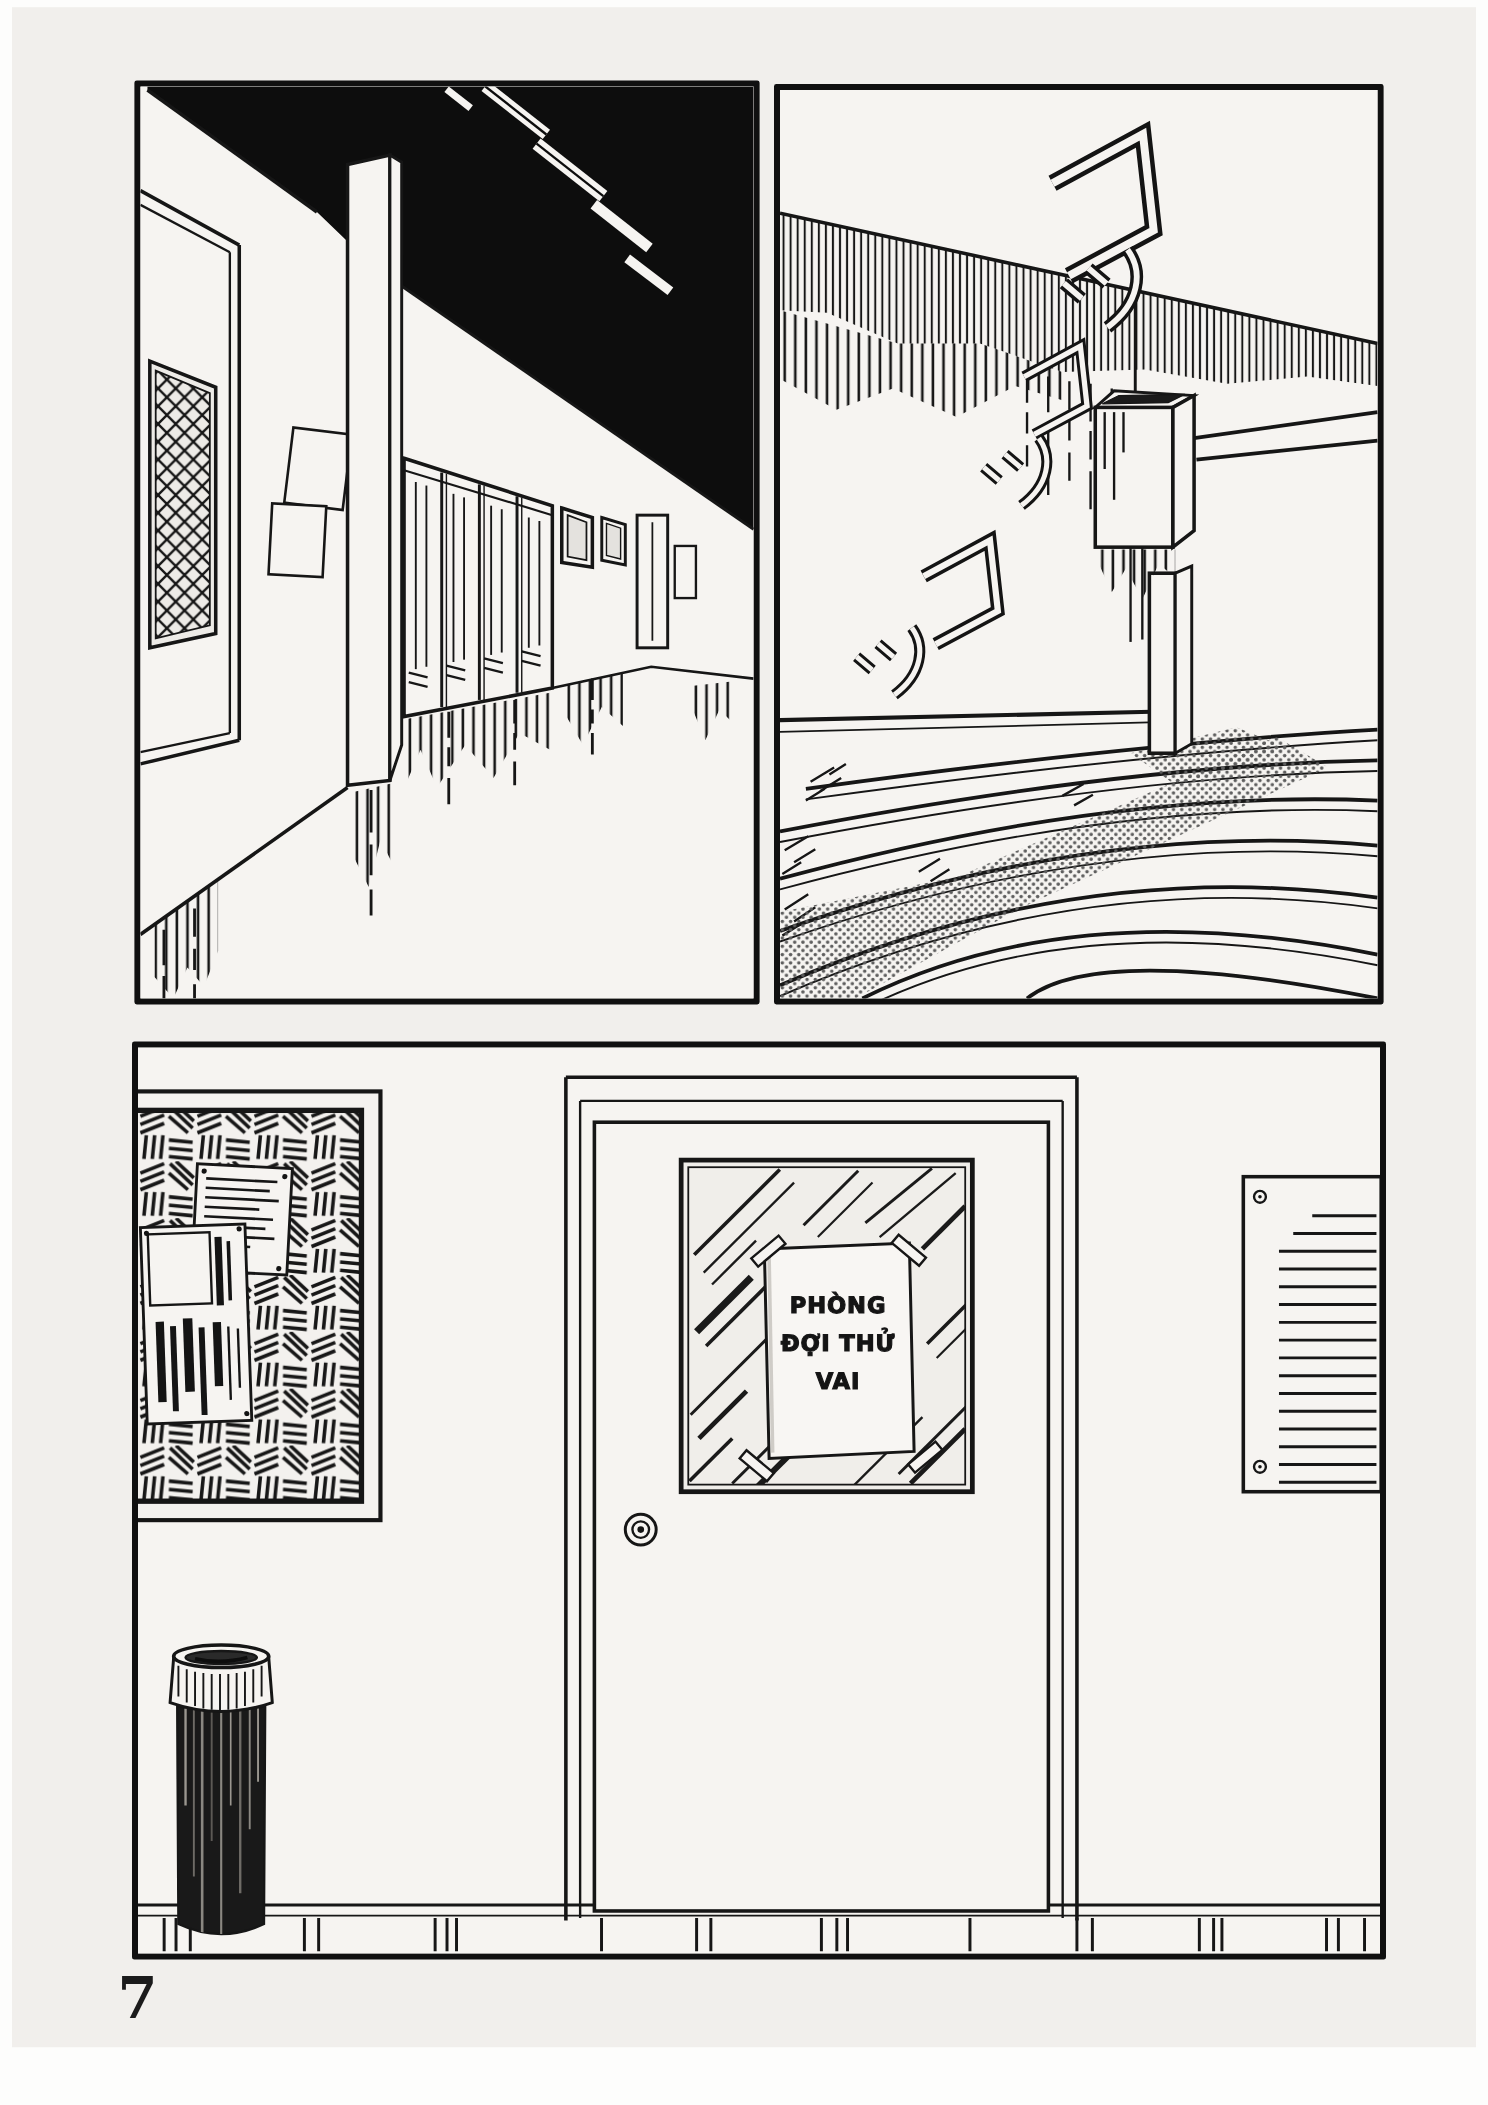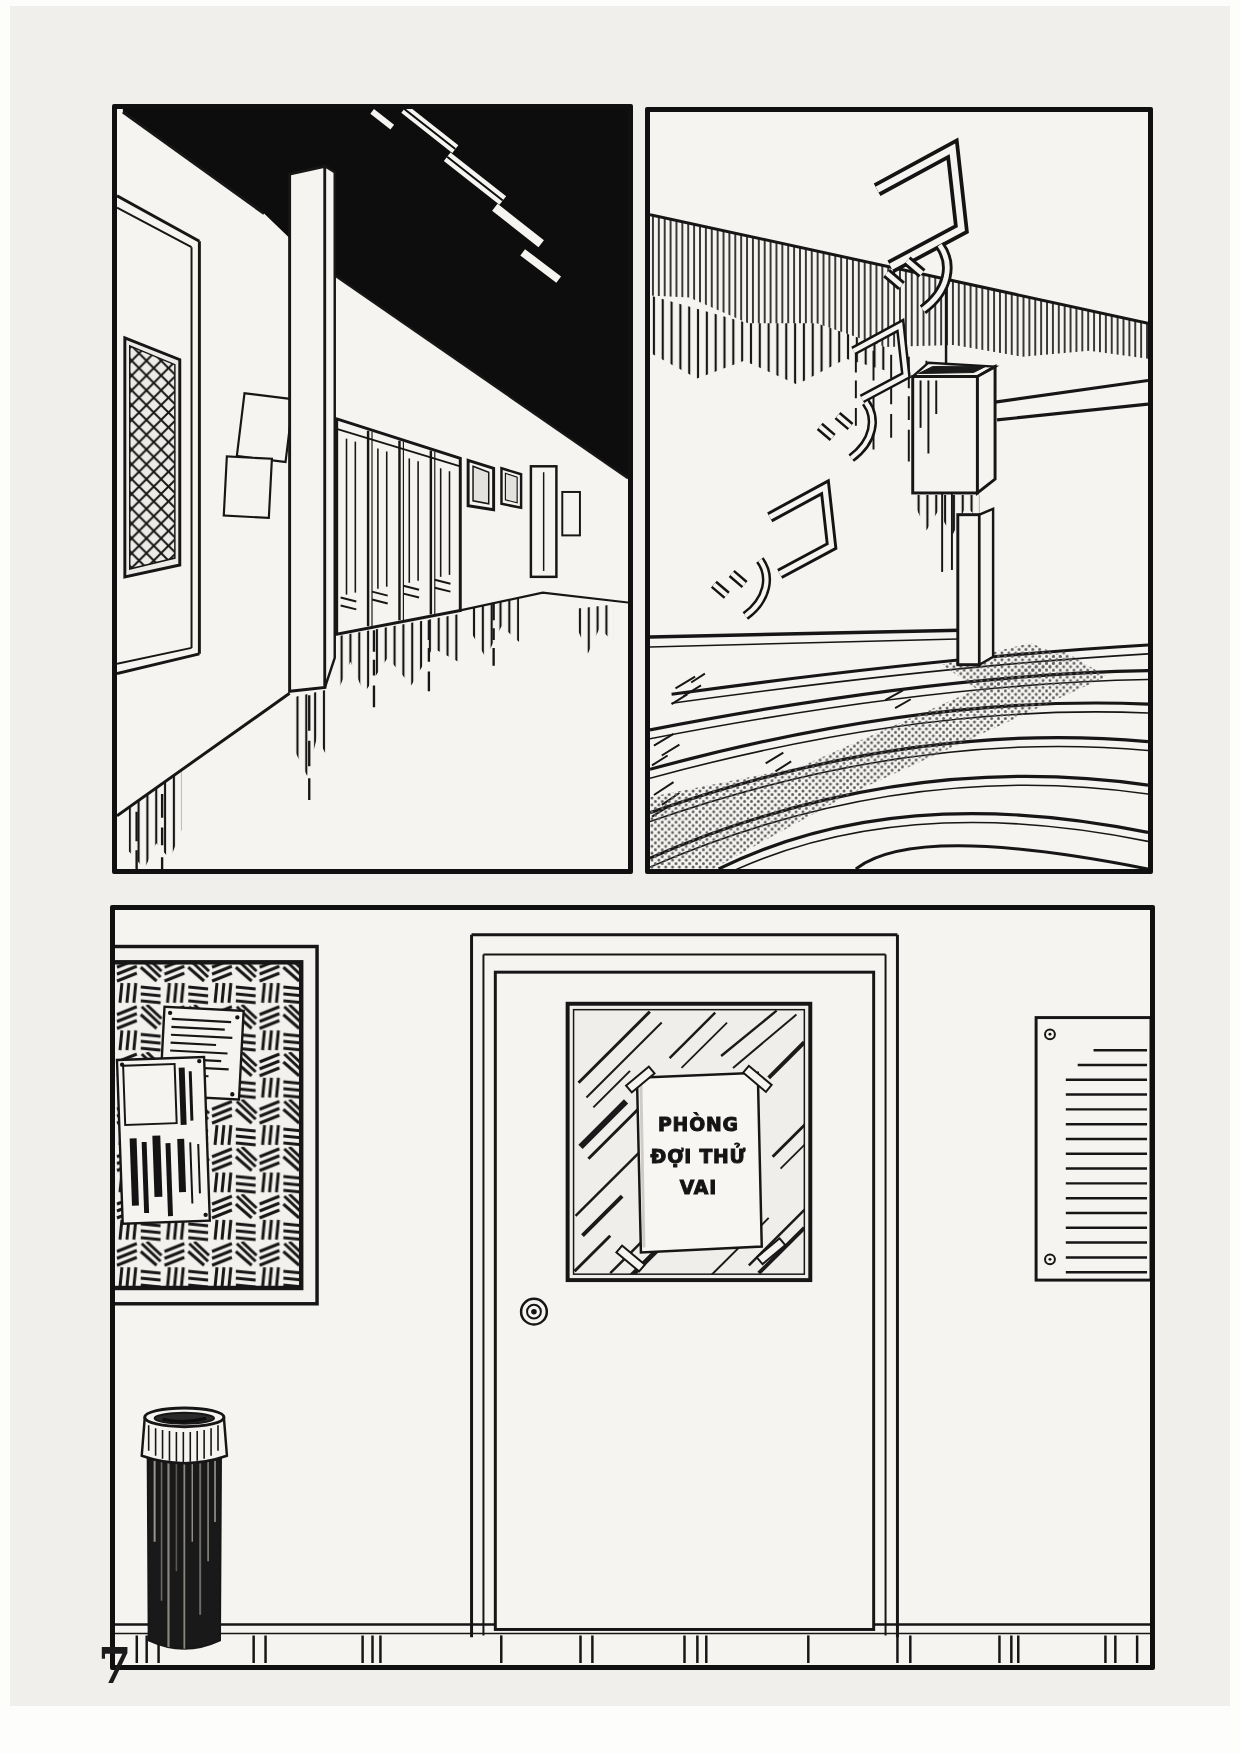--- a/index.html
+++ b/index.html
@@ -1,19 +1,19 @@
 <!DOCTYPE html>
 <html><head>
 <meta charset="utf-8">
 <style>
   html,body{margin:0;padding:0;background:#fdfdfc;}
   .page{position:relative;width:1240px;height:1754px;background:#fdfdfc;overflow:hidden;
         font-family:"DejaVu Sans","Liberation Sans",sans-serif;}
   .paper{position:absolute;left:10px;top:6px;width:1220px;height:1700px;background:#f1efec;}
-  .panel{position:absolute;background:#f6f4f1;border:5px solid #101010;border-radius:2px;box-sizing:border-box;margin-top:37px;}
+  .panel{position:absolute;background:#f6f4f1;border:5px solid #101010;border-radius:2px;box-sizing:border-box;}
   .panel svg{display:block;width:100%;height:100%;}
   #panel-hallway{left:112px;top:67px;width:521px;height:770px;}
   #panel-stairway{left:645px;top:70px;width:508px;height:767px;}
   #panel-waiting{left:110px;top:868px;width:1045px;height:765px;}
   .page-number{position:absolute;left:98px;top:1642px;font-family:"DejaVu Serif","Liberation Serif",serif;
                font-size:48px;font-weight:bold;color:#1b1b1b;line-height:1;}
   .defs-holder{position:absolute;width:0;height:0;overflow:hidden;}
   text.sign-line{font-family:"DejaVu Sans","Liberation Sans",sans-serif;font-weight:bold;
                  font-size:19px;letter-spacing:0.8px;fill:#141414;}
 </style>

